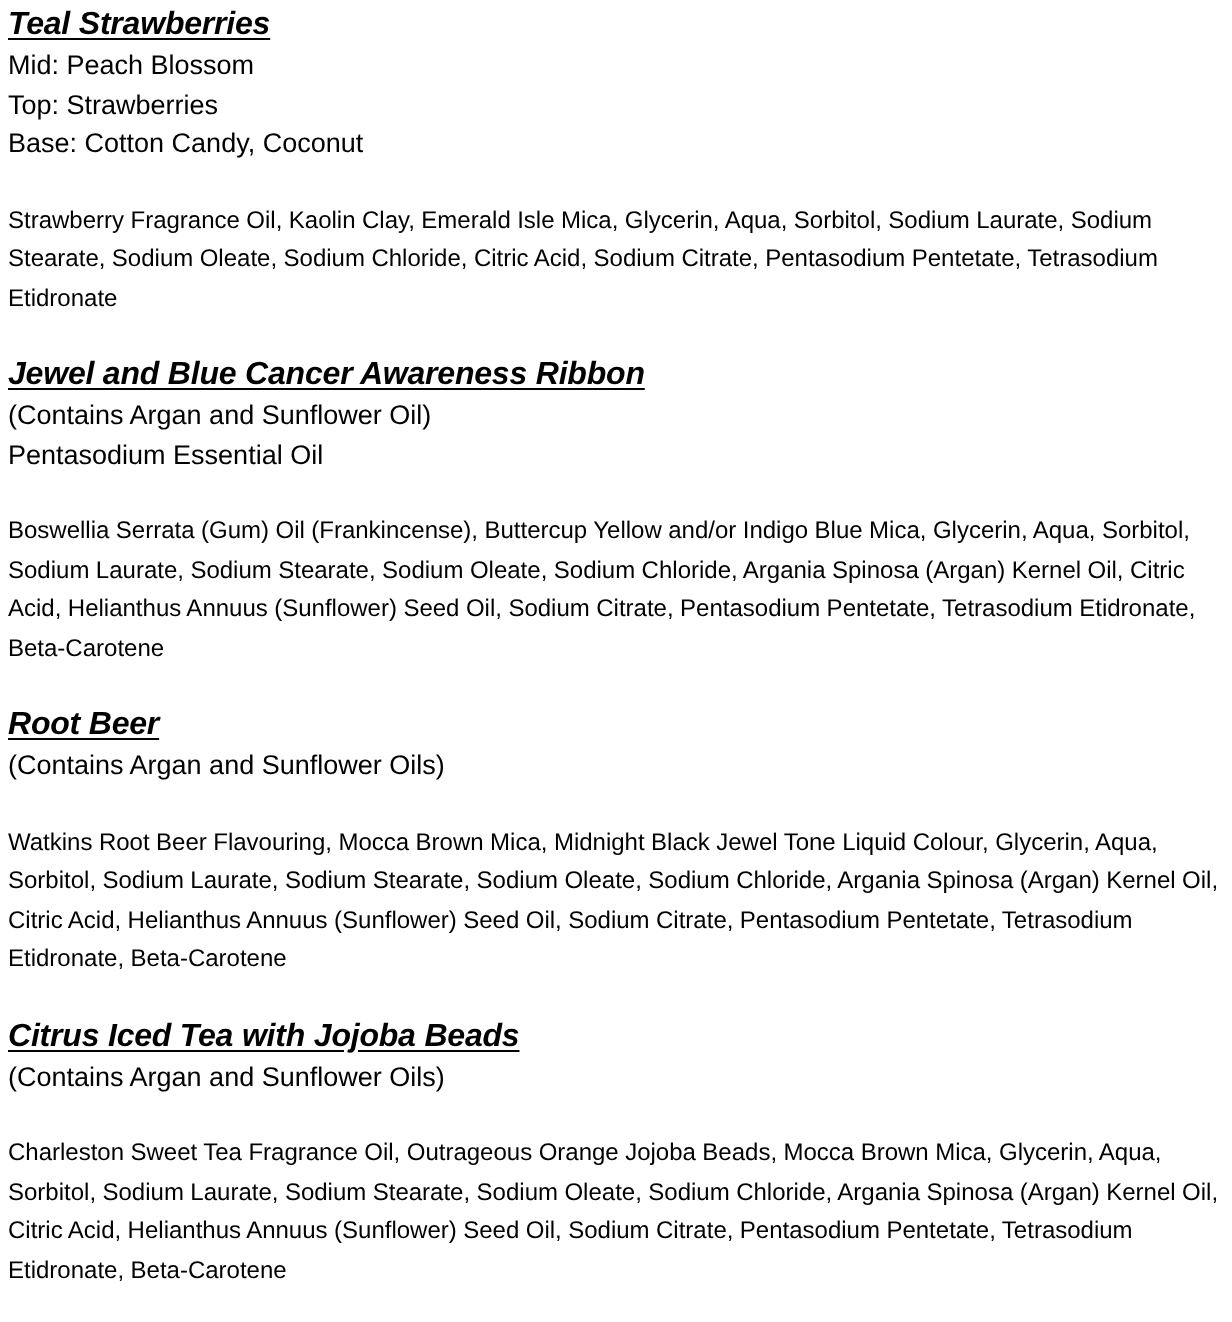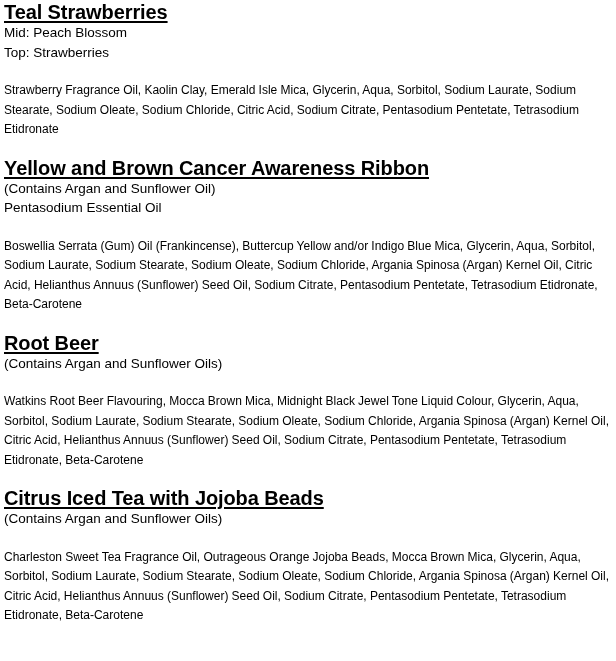--- a/index.html
+++ b/index.html
@@ -21,28 +21,29 @@
     box-sizing: border-box;
     width: 616px;
   }
   .section {
     margin: 0;
   }
   .section + .section {
     margin-top: 19px;
   }
   .section-heading {
-    font-size: 20px;
+    font-size: 16px;
     font-weight: bold;
     line-height: 19px;
     margin: 0 0 1px 0;
     text-decoration: underline;
     text-underline-offset: 2px;
     letter-spacing: -0.1px;
     display: inline-block;
+    font-style: italic;
   }
   .heading-row {
     display: block;
     margin: 0;
   }
   .subtitle-list {
     margin: 0;
     padding: 0;
     list-style: none;
   }
@@ -66,27 +67,28 @@
 
 <div class="page">
 
   <div class="section">
     <div class="heading-row">
       <h2 class="section-heading">Teal Strawberries</h2>
     </div>
     <div class="subtitle-list">
       <p class="subtitle">Mid: Peach Blossom</p>
       <p class="subtitle">Top: Strawberries</p>
+      <p class="subtitle">Base: Cotton Candy, Coconut</p>
     </div>
     <p class="ingredients">Strawberry Fragrance Oil, Kaolin Clay, Emerald Isle Mica, Glycerin, Aqua, Sorbitol, Sodium Laurate, Sodium Stearate, Sodium Oleate, Sodium Chloride, Citric Acid, Sodium Citrate, Pentasodium Pentetate, Tetrasodium Etidronate</p>
   </div>
 
   <div class="section">
     <div class="heading-row">
-      <h2 class="section-heading">Yellow and Brown Cancer Awareness Ribbon</h2>
+      <h2 class="section-heading">Jewel and Blue Cancer Awareness Ribbon</h2>
     </div>
     <div class="subtitle-list">
       <p class="subtitle">(Contains Argan and Sunflower Oil)</p>
       <p class="subtitle">Pentasodium Essential Oil</p>
     </div>
     <p class="ingredients">Boswellia Serrata (Gum) Oil (Frankincense), Buttercup Yellow and/or Indigo Blue Mica, Glycerin, Aqua, Sorbitol, Sodium Laurate, Sodium Stearate, Sodium Oleate, Sodium Chloride, Argania Spinosa (Argan) Kernel Oil, Citric Acid, Helianthus Annuus (Sunflower) Seed Oil, Sodium Citrate, Pentasodium Pentetate, Tetrasodium Etidronate, Beta-Carotene</p>
   </div>
 
   <div class="section">
     <div class="heading-row">

